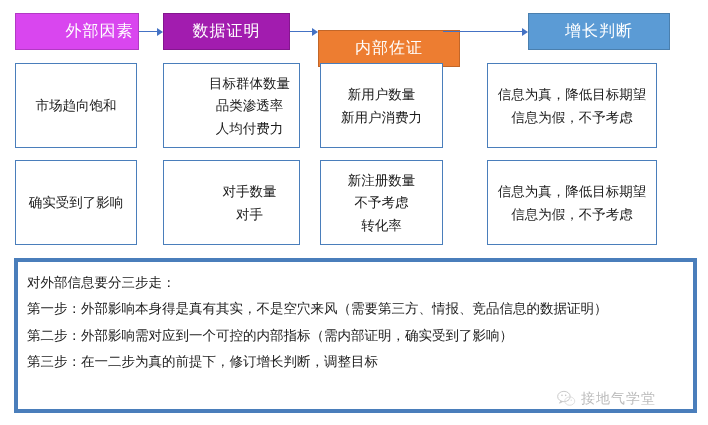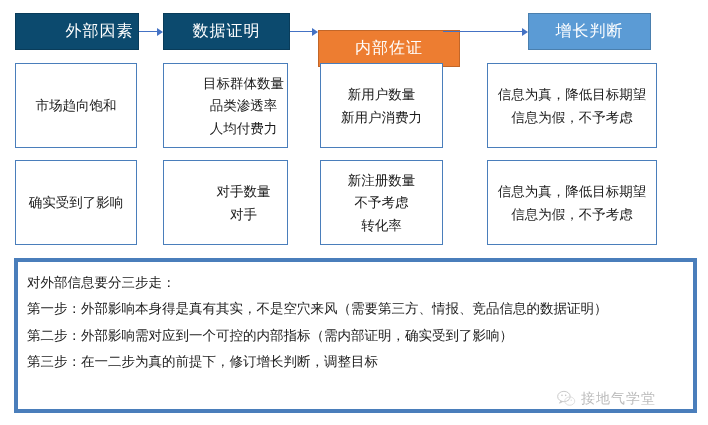--- a/index.html
+++ b/index.html
@@ -26,21 +26,21 @@
     align-items: center;
     justify-content: center;
     color: #ffffff;
     font-size: 16px;
     letter-spacing: 1px;
     border: 1px solid rgba(0,0,0,0.18);
   }
   .stage-1 { left: 15px;  top: 13px; width: 124px; height: 37px; background: #4472C4; }
   .stage-2 { left: 163px; top: 13px; width: 127px; height: 37px; background: #70AD47; }
   .stage-3 { left: 318px; top: 30px; width: 142px; height: 37px; background: #ED7D31; }
-  .stage-4 { left: 528px; top: 13px; width: 123px; height: 37px; background: #5B9BD5; }
+  .stage-4 { left: 528px; top: 13px; width: 142px; height: 37px; background: #5B9BD5; }
 
   
   .connector {
     position: absolute;
     height: 10px;
     top: 27px;
   }
   .connector .line {
     position: absolute;
     left: 0;
@@ -74,21 +74,21 @@
     justify-content: center;
     text-align: center;
     color: #1a1a1a;
     font-size: 13.5px;
     line-height: 1.65;
     padding: 4px 6px;
   }
   .cell .ln { display: block; white-space: nowrap; }
 
   .col-1 { left: 15px;  width: 122px; }
-  .col-2 { left: 163px; width: 125px; padding-left: 42px; }
+  .col-2 { left: 163px; width: 137px; padding-left: 42px; }
   .col-3 { left: 320px; width: 123px; }
   .col-4 { left: 487px; width: 170px; }
 
   .row-1 { top: 63px;  height: 85px; }
   .row-2 { top: 160px; height: 85px; }
 
   
   .notes {
     position: absolute;
     left: 14px;
@@ -131,30 +131,30 @@
     color: #8a8a8a;
     letter-spacing: 1px;
     white-space: nowrap;
   }
 </style>
 </head>
 <body>
 
 <div id="canvas">
 
-  <div class="stage-box stage-1" style="background: #0c4a6e; padding-left: 45px;">
+  <div class="stage-box stage-1" style="background: #d946ef; padding-left: 45px;">
     <span>外部因素</span>
   </div>
 
   <div class="connector conn-1">
     <span class="line" style="background: rgb(68, 114, 196);"></span>
     <span class="head" style="border-left-color: rgb(68, 114, 196);"></span>
   </div>
 
-  <div class="stage-box stage-2" style="background: #0c4a6e;">
+  <div class="stage-box stage-2" style="background: #a21caf;">
     <span>数据证明</span>
   </div>
 
   <div class="connector conn-2">
     <span class="line" style="background: rgb(68, 114, 196);"></span>
     <span class="head" style="border-left-color: rgb(68, 114, 196);"></span>
   </div>
 
   <div class="stage-box stage-3" style="background: rgb(237, 125, 49);">
     <span>内部佐证</span>

